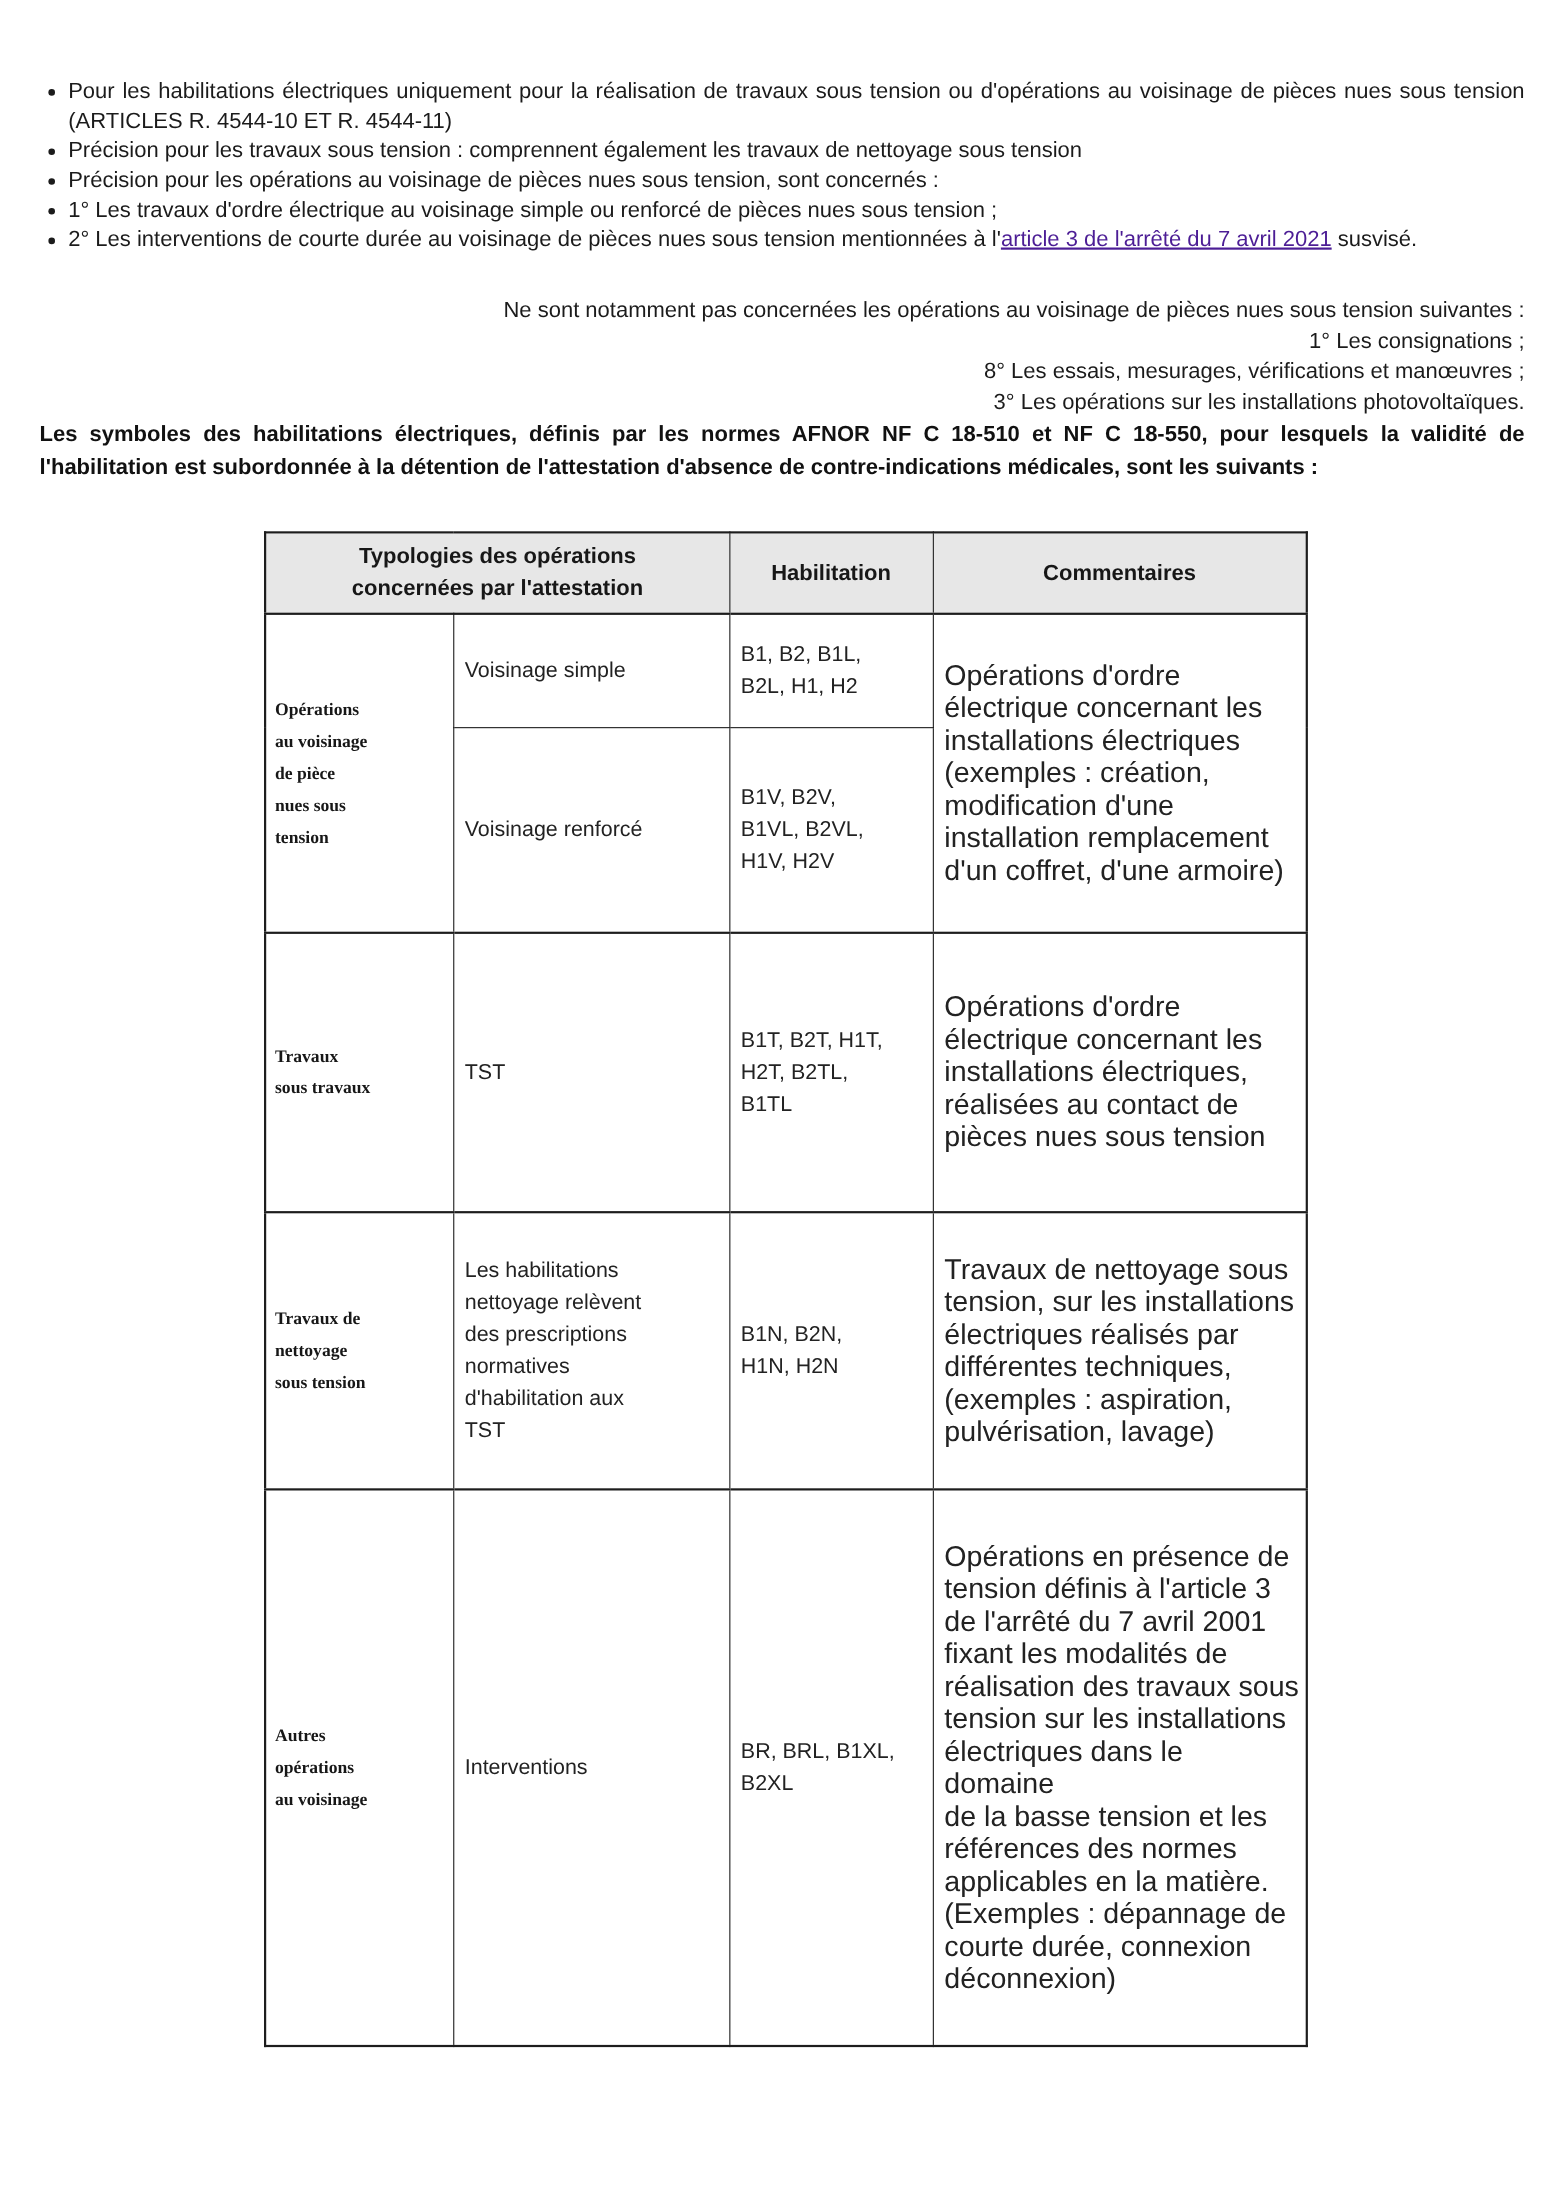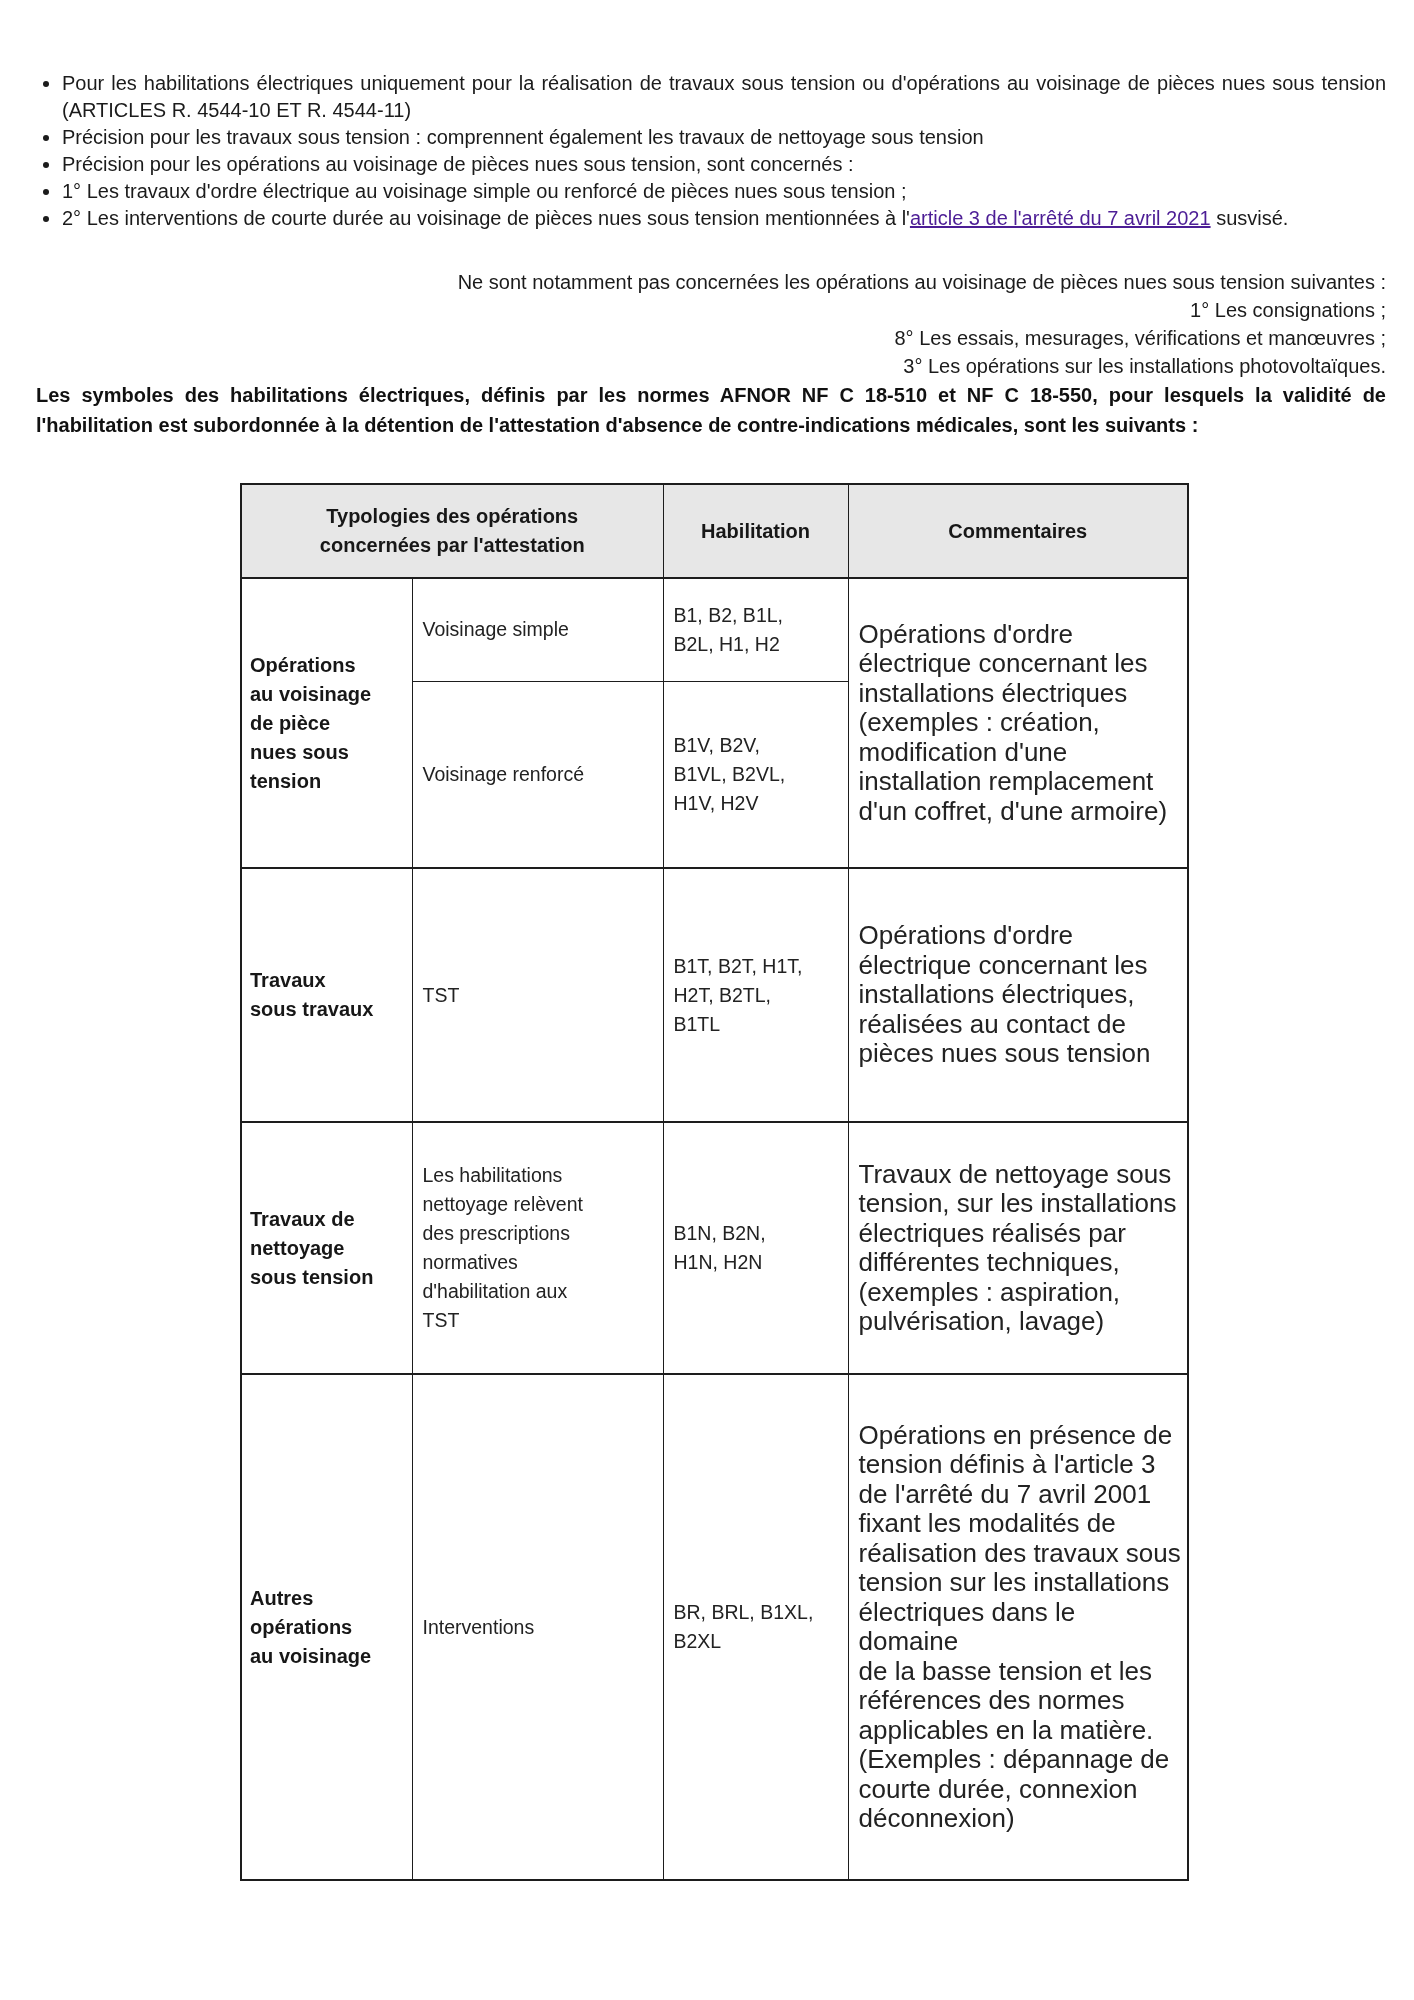--- a/index.html
+++ b/index.html
@@ -69,43 +69,44 @@
   table.habilitation col.c3 { width: 185px; }
   table.habilitation col.c4 { width: 340px; }
 
   table.habilitation th,
   table.habilitation td {
     border: 1px solid #1d1d1d;
     vertical-align: middle;
     white-space: pre-line;
     overflow: hidden;
   }
-  table.habilitation thead tr { height: 94px; }
+  table.habilitation thead tr { height: 74px; }
   table.habilitation thead th {
     background: #e7e7e7;
     font-size: 20px;
     font-weight: bold;
     text-align: center;
     line-height: 29px;
     border-bottom: 2px solid #1d1d1d;
     color: #171717;
   }
   tr.r1a { height: 103px; }
   tr.r1b { height: 187px; }
   tr.r2  { height: 254px; }
   tr.r3  { height: 252px; }
   tr.r4  { height: 506px; }
   tbody tr.grp td { border-top: 2px solid #1d1d1d; }
 
   td.cat {
     font-weight: bold;
-    font-size: 20px;
+    font-size: 16px;
     line-height: 29px;
     padding: 2px 4px 2px 8px;
     color: #171717;
+    font-family: Liberation Serif, serif;
   }
   td.typ, td.hab {
     font-size: 19.5px;
     line-height: 29px;
     padding: 2px 4px 2px 10px;
   }
   td.com {
     font-size: 26px;
     line-height: 29.5px;
     padding: 2px 6px 2px 10px;

